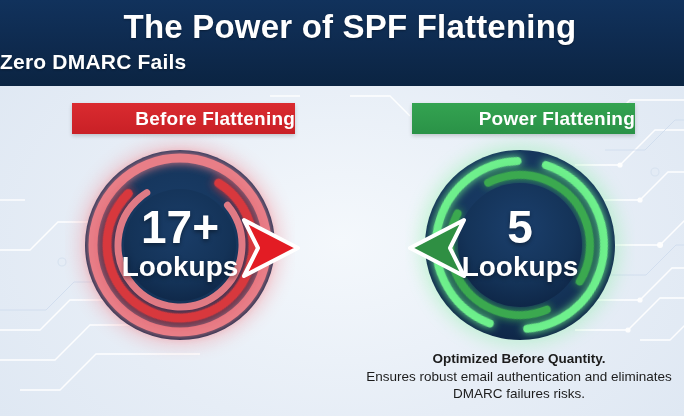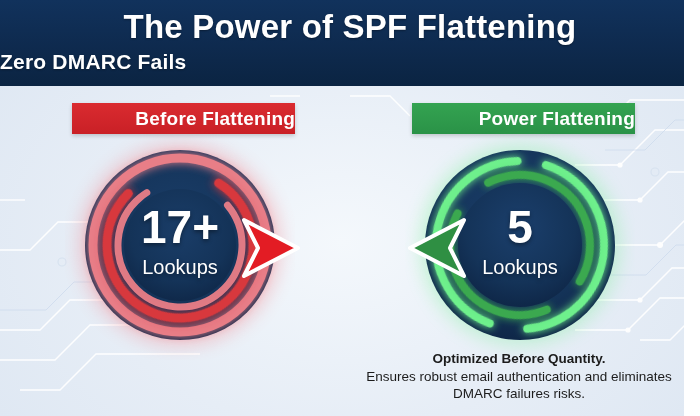--- a/index.html
+++ b/index.html
@@ -115,22 +115,22 @@
     text-shadow: 0 2px 4px rgba(0,0,0,0.4);
   }
   .ring-number {
     top: 73px;
     font-size: 46px;
     font-weight: bold;
     line-height: 48px;
   }
   .ring-unit {
     top: 124px;
-    font-size: 20px;
-    font-weight: normal;
+    font-size: 28px;
+    font-weight: bold;
     line-height: 26px;
   }
 
   
   .arrow {
     position: absolute;
   }
   .arrow-left-card  { left: 238px; top: 212px; width: 66px; height: 72px; }
   .arrow-right-card { left: 404px; top: 212px; width: 66px; height: 72px; }
 

